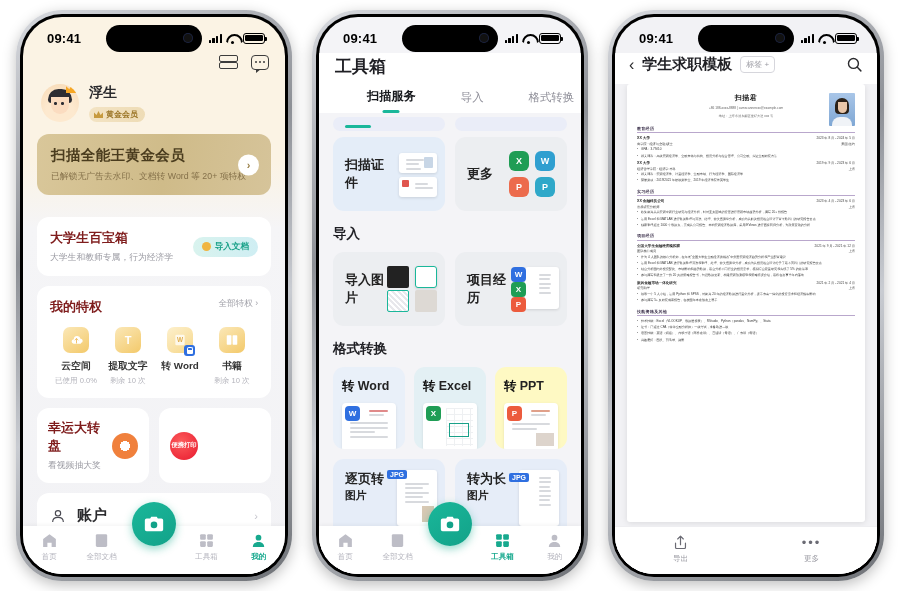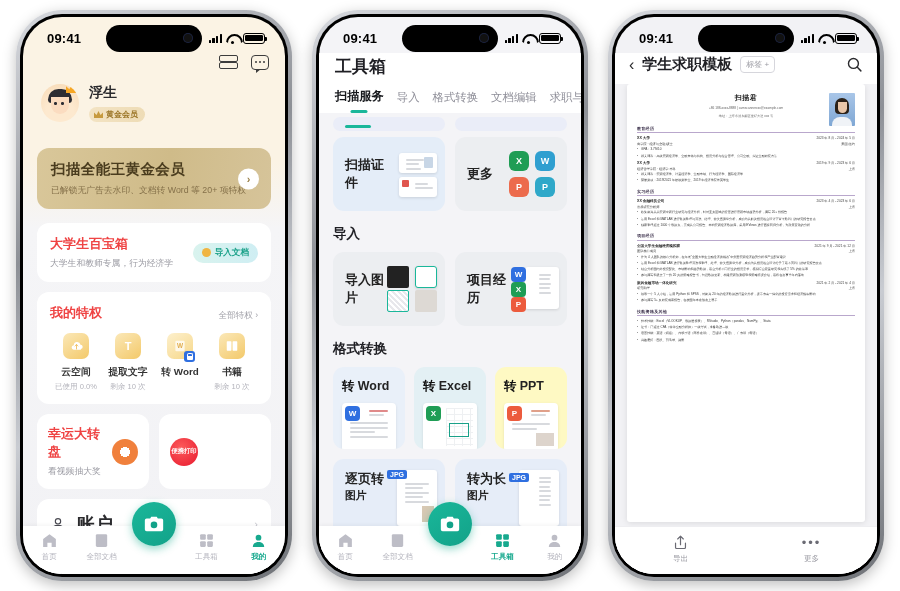--- a/index.html
+++ b/index.html
@@ -81,21 +81,21 @@
   .ic-list { width: 17px; height: 14px; position: relative; }
   .ic-list::before, .ic-list::after {
     content:""; position:absolute; left:0; width:17px; height:5px;
     border:1.6px solid #3c3c3c; border-radius:2px;
   }
   .ic-list::before { top:0; } .ic-list::after { bottom:0; }
   .ic-chat { width:18px;height:15px;border:1.6px solid #3c3c3c;border-radius:4px;position:relative; }
   .ic-chat::after{content:"";position:absolute;left:4px;bottom:-4px;width:0;height:0;border-top:4px solid #3c3c3c;border-right:5px solid transparent;}
   .ic-chat i{position:absolute;top:4.6px;left:2.6px;width:2px;height:2px;background:#3c3c3c;border-radius:50%;box-shadow:4px 0 0 #3c3c3c, 8px 0 0 #3c3c3c;}
 
-  .p1-profile { display: flex; align-items: center; gap: 10px; padding: 14px 18px 26px; }
+  .p1-profile { display: flex; align-items: center; gap: 10px; padding: 14px 18px 12px; }
   .avatar {
     width: 38px; height: 38px; border-radius: 50%;
     background: radial-gradient(circle at 50% 75%, #fde9cf 40%, #f7d9b4);
     position: relative; overflow: hidden; flex: 0 0 auto;
   }
   .avatar .hair { position:absolute; top:5px; left:7px; width:24px; height:14px; background:#2d2d33; border-radius: 12px 12px 4px 4px;}
   .avatar .face { position:absolute; top:13px; left:10px; width:18px; height:17px; background:#fbdcc0; border-radius: 0 0 9px 9px;}
   .avatar .eyes { position:absolute; top:18px; left:13px; width:2.6px;height:2.6px;background:#2d2d33;border-radius:50%;box-shadow:7px 0 0 #2d2d33;}
   .crown { position:absolute; top:0px; right:1px; width:12px; height:9px; background:#f6a623;
            clip-path: polygon(0 100%,100% 100%,100% 25%,72% 58%,50% 0,28% 58%,0 25%); }
@@ -105,43 +105,43 @@
     background: linear-gradient(90deg,#f3e3c3,#eedcb6); border-radius: 9px;
     padding: 2px 7px 2px 5px;
   }
   .gold-chip .cw { width:9px;height:7px;background:#c79a3e;clip-path: polygon(0 100%,100% 100%,100% 22%,72% 58%,50% 0,28% 58%,0 22%);}
   .gold-chip span { font-size: 8px; color: #9a7425; font-weight: 700; }
 
   .scroll-col { padding: 0 14px 0; }
   .banner-gold {
     position: relative;
     background: linear-gradient(100deg,#d9c79a,#cfbb89 55%,#d6c49a);
-    border-radius: 12px; padding: 12px 14px; margin-bottom: 14px;
+    border-radius: 12px; padding: 12px 14px; margin-bottom: 22px;
   }
   .banner-gold h3 { font-size: 14.5px; color: #4a3c1e; font-weight: 700; letter-spacing:.4px;}
   .banner-gold p { font-size: 8.8px; color: #85714a; margin-top: 6px; }
   .banner-arrow {
     position: absolute; right: 12px; top: 50%; transform: translateY(-50%);
     width: 21px; height: 21px; border-radius: 50%; background: #fff;
     display: flex; align-items: center; justify-content: center;
     font-size: 11px; color: #9a8049; font-weight: 700;
   }
   .card { background: #fff; border-radius: 12px; padding: 12px 13px; margin-bottom: 10px; }
   .card-row { display: flex; align-items: center; justify-content: space-between; }
-  .ct-title { font-size: 13px; font-weight: 700; color: #ef4444; }
+  .ct-title { font-size: 13px; font-weight: 700; color: #7f1d1d; }
   .ct-sub { font-size: 8.8px; color: #9b9ba3; margin-top: 5px; }
   .pill-verify {
     display: inline-flex; align-items: center; gap: 4px;
     background: linear-gradient(90deg,#d9f3ee,#cfeef3); border-radius: 11px;
     padding: 4px 9px;
   }
   .pill-verify .dot { width: 9px; height: 9px; border-radius: 50%; background: #f0b542; }
   .pill-verify span { font-size: 8.6px; font-weight: 700; color: #1aa189; }
 
-  .priv-head { display:flex; align-items:flex-end; justify-content:space-between; }
+  .priv-head { display:flex; align-items:flex-start; justify-content:space-between; }
   .priv-all { font-size: 8.6px; color: #a0a0a8; }
   .priv-grid { display: flex; justify-content: space-between; margin-top: 11px; }
   .priv { width: 25%; text-align: center; position: relative; }
   .priv-ic {
     width: 26px; height: 26px; margin: 0 auto 7px; border-radius: 7px;
     background: linear-gradient(145deg,#fbe8b8,#f3c96a);
     position: relative; display:flex;align-items:center;justify-content:center;
     color:#fff; font-size:11px; font-weight:700;
   }
   .priv-ic.w { background: linear-gradient(145deg,#fdf0cd,#f6d789); }
@@ -162,21 +162,21 @@
     background: radial-gradient(circle at 40% 35%, #fc5b5b, #e8192e);
     display:flex;align-items:center;justify-content:center; color:#fff;
     font-size: 6.3px; font-weight: 700; line-height: 1.1; text-align:center;
   }
   .list-card { background: #fff; border-radius: 12px; overflow: hidden; }
   .li {
     display: flex; align-items: center; gap: 11px;
     padding: 13px 13px; border-bottom: 1px solid #f0f0f3; position: relative;
   }
   .li:last-child { border-bottom: none; }
-  .li-label { font-size: 18px; color: #2b2b2e; font-weight: 700; flex: 1; }
+  .li-label { font-size: 15px; color: #2b2b2e; font-weight: 700; flex: 1; }
   .li-arrow { font-size: 11px; color: #c4c4cc; }
   .li-ic { width: 16px; height: 16px; position: relative; }
   .li-ic svg { width:16px;height:16px; display:block; }
 
   
   .tabbar {
     position: absolute; left: 0; right: 0; bottom: 0; height: 48px;
     background: #fff; display: flex; align-items: flex-start; padding-top: 6px;
     box-shadow: 0 -1px 4px rgba(0,0,0,.05); z-index: 9;
   }
@@ -192,21 +192,21 @@
     background: linear-gradient(145deg,#1ab79a,#12a289);
     box-shadow: 0 3px 9px rgba(20,170,140,.45);
     display: flex; align-items: center; justify-content: center; z-index: 10;
   }
   .fab svg { width: 22px; height: 22px; }
 
   
   .p2 .screen { background: #f4f4f7; }
   .p2-title { font-size: 17px; font-weight: 700; color: #1f1f24; padding: 2px 16px 10px; }
   .p2-tabs { display: flex; gap: 13px; padding: 0 16px 0; align-items: flex-end; }
-  .p2-tab { font-size: 11.4px; color: #8e8e98; white-space: nowrap; padding-bottom: 8px; position: relative; }
+  .p2-tab { font-size: 11.4px; color: #8e8e98; white-space: nowrap; padding-bottom: 8px; position: relative; margin-left: 32px; }
   .p2-tab.active { color: #16181c; font-weight: 700; font-size: 12.2px; }
   .p2-tab.active::after {
     content: ""; position: absolute; left: 50%; transform: translateX(-50%);
     bottom: 0; width: 17px; height: 3px; border-radius: 2px; background: #1ab79a;
   }
   .p2-scroll { padding: 4px 14px 60px; }
   .sec-title { font-size: 13.5px; font-weight: 700; color: #1f1f24; margin: 14px 0 9px; }
   .tool-row { display: flex; gap: 10px; margin-bottom: 10px; }
   .tool {
     flex: 1; border-radius: 11px; padding: 14px 0 14px 12px;

